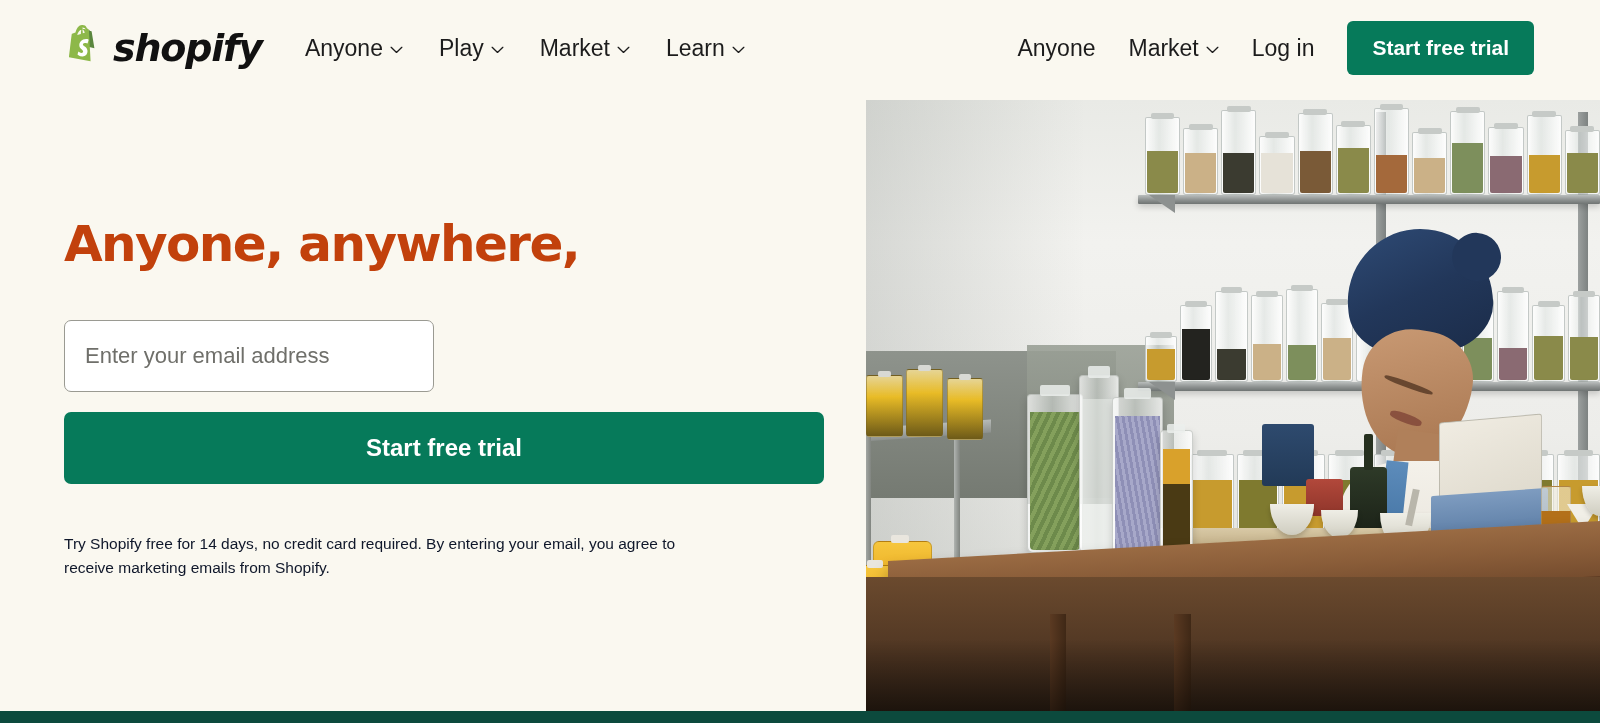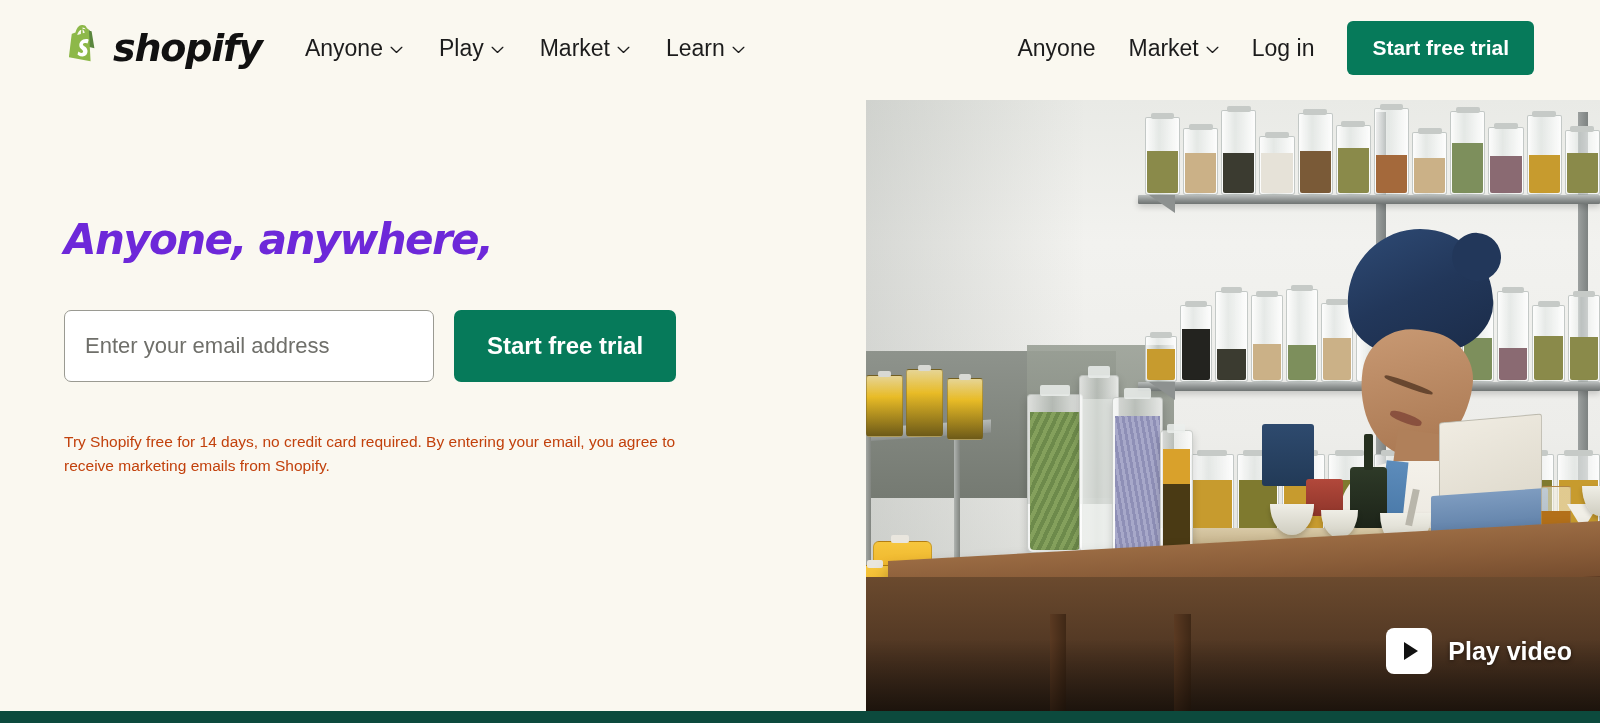--- a/index.html
+++ b/index.html
@@ -453,35 +453,35 @@
   
   .hero-content {
     position: absolute;
     left: 64px;
     top: 215px;
     width: 760px;
     z-index: 10;
   }
   .headline {
     font-family: "DejaVu Sans", sans-serif;
-    font-size: 42px;
+    font-size: 50px;
     font-weight: 700;
     line-height: 1.17;
     letter-spacing: -1.6px;
-    color: #6d28d9;
+    color: #c2410c;
     margin-bottom: 46px;
-    font-style: italic;
   }
   .headline .l2 { display: block; }
 
   .signup {
     display: flex;
     align-items: stretch;
     gap: 20px;
     margin-bottom: 27px;
+    flex-direction: column;
   }
   .email-input {
     width: 370px;
     height: 72px;
     border: 1px solid #9a9a92;
     border-radius: 7px;
     background: #ffffff;
     font-size: 22px;
     color: #2b2b2b;
     padding: 0 20px;
@@ -499,21 +499,21 @@
     font-weight: 700;
     padding: 0 33px;
     height: 72px;
     cursor: pointer;
     font-family: "Liberation Sans", sans-serif;
     white-space: nowrap;
   }
   .disclaimer {
     font-size: 15.5px;
     line-height: 1.55;
-    color: #c2410c;
+    color: #0f172a;
     max-width: 612px;
     margin-top: 48px;
   }
 
   
   .play-video {
     position: absolute;
     right: 28px;
     bottom: 38px;
     display: flex;
@@ -759,26 +759,20 @@
       <div class="bowl" style="left:97.5%;top:63%;width:5%;height:5%"></div>
 
       <div class="table-top"></div>
       <div class="table-edge"></div>
       <div class="floor"></div>
       <div class="table-leg a"></div>
       <div class="table-leg b"></div>
       <div class="floor-shadow"></div>
     </div>
 
-    <div class="play-video">
-      <span class="play-box">
-        <span class="play-tri"></span>
-      </span>
-      <span class="play-label">Play video</span>
-    </div>
   </div>
 
   <nav class="nav">
 
     <a class="logo">
       <svg class="logo-bag" viewBox="0 0 40 46">
         <path d="M27.6 6.2c-.2-.1-1.3-.2-1.3-.2s-.9-.9-1.1-1.1c-.1-.1-.2-.1-.3-.1l-.7 16.9 6.2 1.5-2.8-17z" fill="#5a863e"></path>
         <path d="M24.9 4.8c-.4-.4-1.1-1-2-1.5-.5-1.6-1.4-3.1-3-3.1h-.2C19.2.1 18.6 0 18 0c-4 0-5.9 5-6.5 7.6l-2.8.9c-.9.3-.9.3-1 1.1C7.6 10.2 5 32.3 5 32.3l21.4 4 .2-.1-1.7-31.4zM16.9 8.9l-3.6 1.1c.6-2.3 1.8-5 4-5-.2.8-.4 1.9-.4 3.2v.7zm1.9-.6v-.5c0-1.3-.2-2.4-.5-3.2 1.2.2 2 1.5 2.5 3.1l-2 .6zm1.6-5.2c.4.2.9.6 1.3 1.3-1-.4-1.9-.5-2.6-.4-.4-.6-.9-1-1.5-1.2.9-.2 1.9-.1 2.8.3z" fill="#8db849"></path>
         <path d="M30.9 22.2c-.4-.1-2.6-.8-2.6-.8s-1.8-1.8-2-2c-.1-.1-.2-.1-.3-.1L24.4 45 39 42.1s-5-33.8-5-34c-.1-.2-.3-.3-.5-.3" fill="#5a863e" opacity="0"></path>
         <path d="M24.5 15.5l-1 3s-1.1-.6-2.5-.6c-2 0-2.1 1.3-2.1 1.6 0 1.7 4.6 2.4 4.6 6.6 0 3.3-2.1 5.4-4.9 5.4-3.4 0-5.1-2.1-5.1-2.1l.9-3s1.8 1.5 3.3 1.5c1 0 1.4-.8 1.4-1.3 0-2.3-3.8-2.4-3.8-6.3 0-3.2 2.3-6.3 6.9-6.3 1.8 0 2.3.5 2.3.5z" fill="#ffffff"></path>

